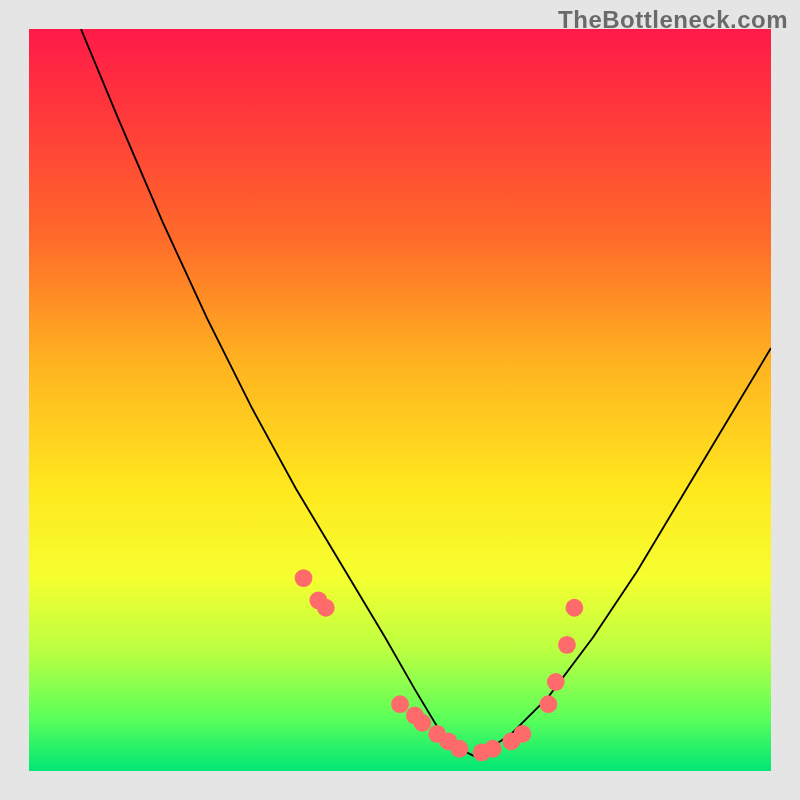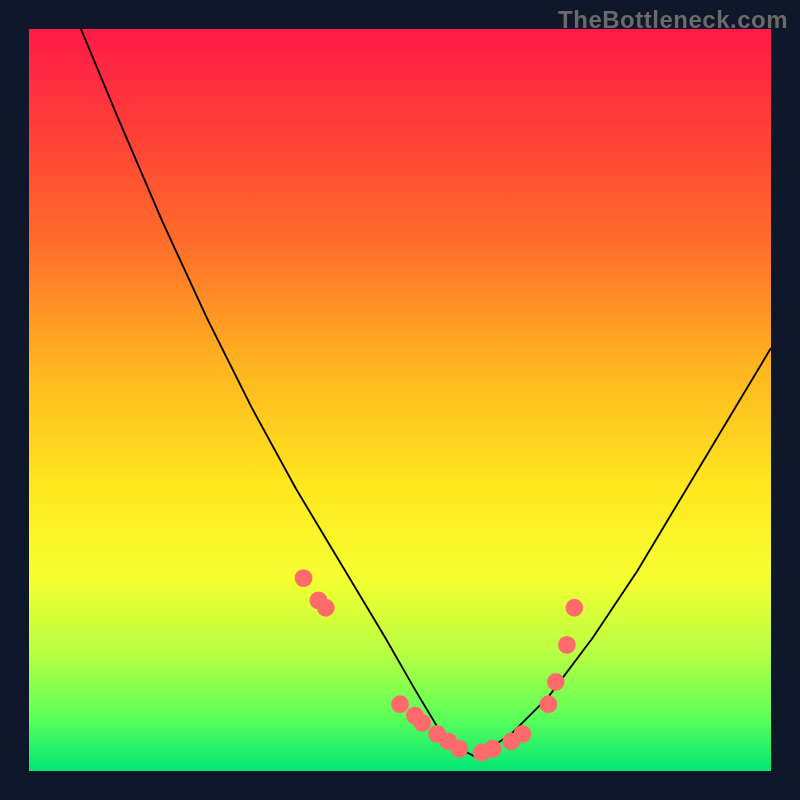--- a/index.html
+++ b/index.html
@@ -9,21 +9,21 @@
     height: 800px;
     background: #000;
     overflow: hidden;
   }
   .frame {
     position: absolute;
     left: 0;
     top: 0;
     width: 800px;
     height: 800px;
-    background: #0f172a;
+    background: #e5e5e5;
   }
   .plot {
     position: absolute;
     left: 29px;
     top: 29px;
     width: 742px;
     height: 742px;
     background: linear-gradient(to bottom,
       #ff1a48 0%,
       #ff3a3a 12%,

